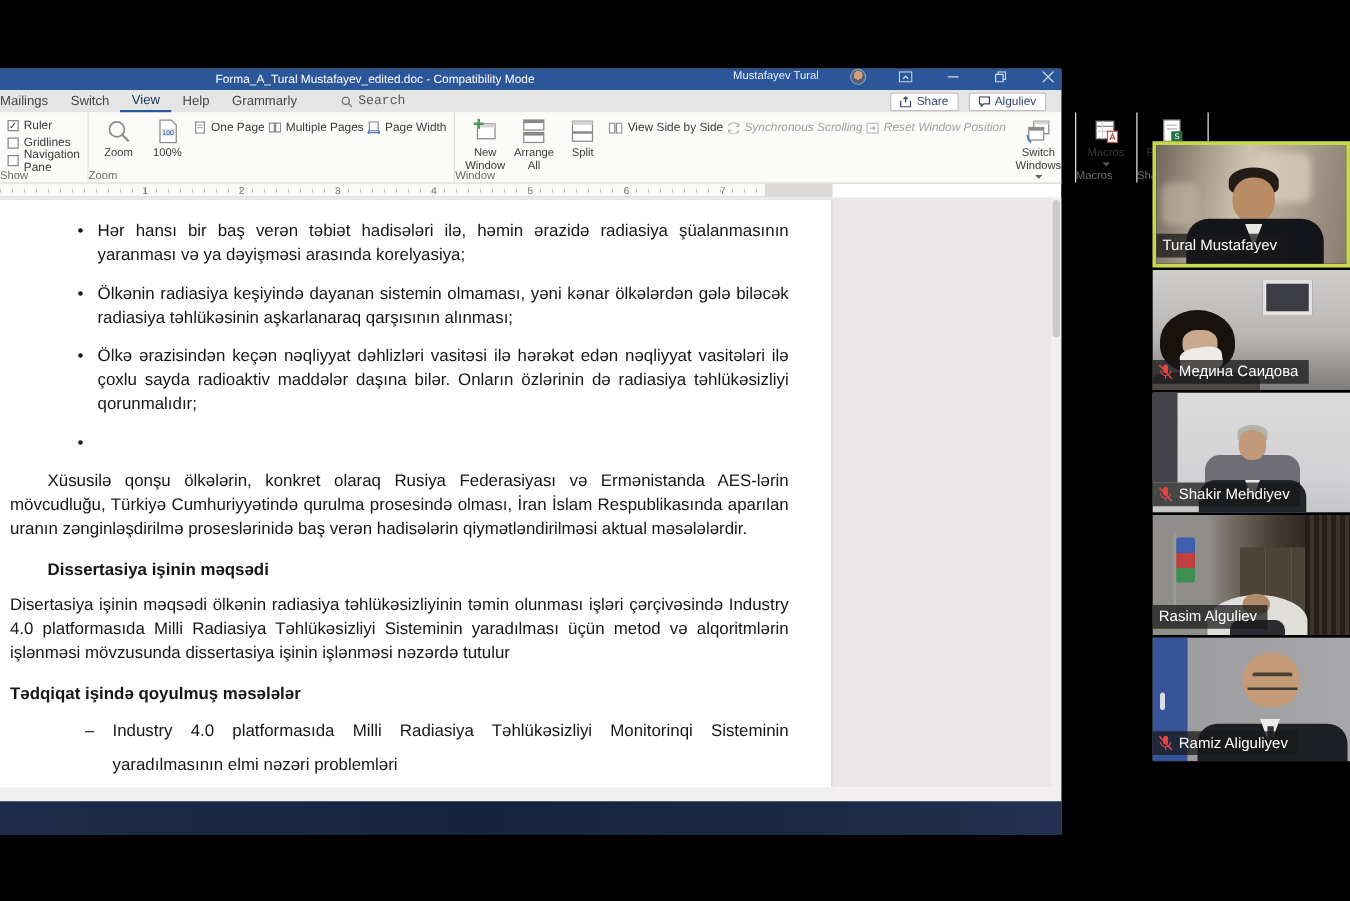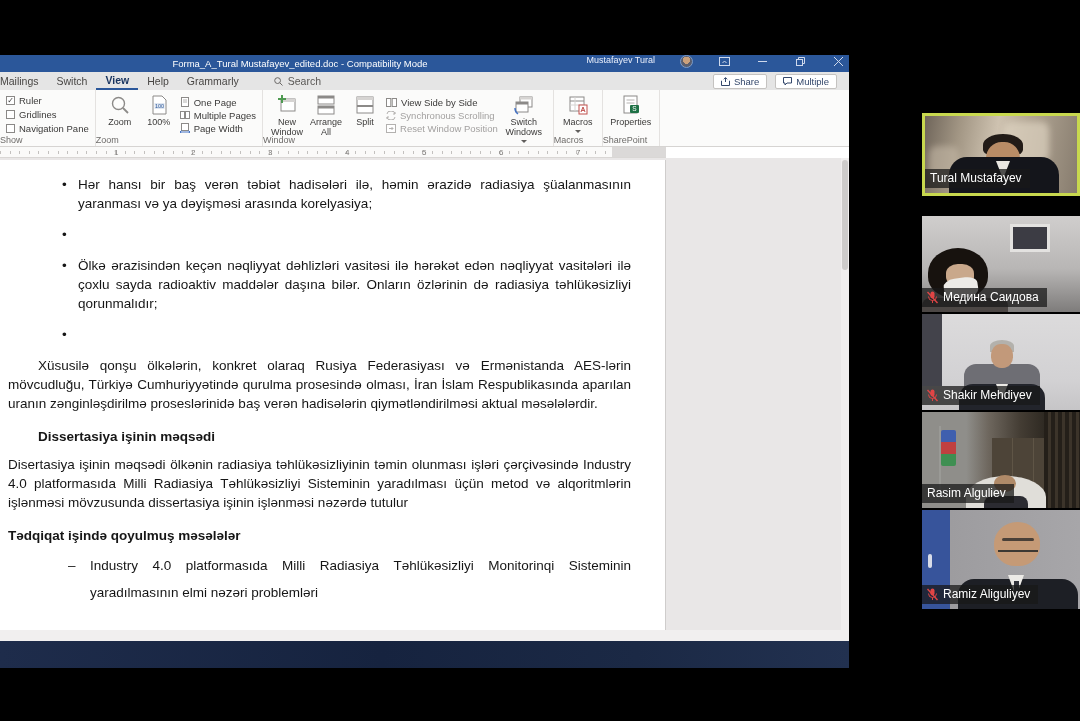--- a/index.html
+++ b/index.html
@@ -20,42 +20,42 @@
                background:radial-gradient(circle at 50% 38%, #caa07c 0 40%, #5a5e6e 41% 100%);
                border:1px solid #7d9cc9; }
   .tb-ico { width:13px; height:13px; display:flex; align-items:center; justify-content:center; }
   .tb-ico svg { display:block; }
 
   
   .tabrow { position:absolute; left:0; top:17px; width:100%; height:18px; background:#e5e5e5;
             display:flex; align-items:center; font-size:10.5px; color:#484644; }
   .tab { padding:0 9px; height:100%; display:flex; align-items:center; cursor:default; }
   .tab-mailings { margin-left:-9px; }
-  .tab.active { color:#17335f; border-bottom:2px solid #2b579a; font-weight:bold; }
-  .tab-search { display:flex; align-items:center; gap:5px; margin-left:26px; color:#5a5856; }
+  .tab.active { color:#17335f; border-bottom:2px solid #2b579a; font-weight:normal; }
+  .tab-search { display:flex; align-items:center; gap:5px; margin-left:26px; color:#5a5856;font-family:Liberation Mono, monospace; }
   .tabrow-right { margin-left:auto; display:flex; gap:8px; margin-right:12px; }
   .pillbtn { display:flex; align-items:center; gap:4px; border:1px solid #c5c3c1; background:#fff;
              border-radius:2px; font-size:9.5px; color:#33476b; padding:1px 7px; }
 
   
   .ribbon { position:absolute; left:0; top:35px; width:100%; height:57px; background:#fbfbfa;
             border-bottom:1px solid #d6d4d2; display:flex; }
   .rgroup { position:relative; height:100%; border-right:1px solid #e4e2e0;
             padding:3px 6px 14px 6px; display:flex; gap:3px; }
   .glabel { position:absolute; bottom:1px; left:0; right:0; text-align:left; font-size:9px; color:#6d6b69; }
   .cbcol { display:flex; flex-direction:column; justify-content:flex-start; gap:3px; padding-top:2px; }
   .cbrow { display:flex; align-items:center; gap:4px; font-size:9.5px; color:#3b3a39; height:11px; }
   .cb { width:9px; height:9px; border:1px solid #8a8886; background:#fff; font-size:8px; line-height:7px;
         text-align:center; color:#3b3a39; flex:none; }
   .bigbtn { width:36px; display:flex; flex-direction:column; align-items:center; gap:1px;
             font-size:9px; line-height:10px; color:#3b3a39; text-align:center; padding-top:2px; }
   .bigbtn .blabel { margin-top:1px; }
-  .smallcol { display:flex; flex-direction:column; gap:3px; padding-top:4px; }
+  .smallcol { display:flex; flex-direction:row; gap:3px; padding-top:4px; }
   .smallrow { display:flex; align-items:center; gap:4px; font-size:9.5px; color:#3b3a39; height:10px; white-space:nowrap; }
-  .smallrow.disabled { color:#a3a1a0; }
+  .smallrow.disabled { color:#a3a1a0;font-style:italic; }
   .caret { width:0; height:0; border-left:3px solid transparent; border-right:3px solid transparent;
            border-top:3px solid #605e5c; display:inline-block; margin-top:2px; }
   .ribbon-fill { flex:1; }
 
   
   .ruler { position:absolute; left:0; top:92px; width:666px; height:11px; background:#fafaf9;
            border-bottom:1px solid #d9d7d5;
            background-image:repeating-linear-gradient(90deg,#c3c1bf 0 1px,transparent 1px 9.6px);
            background-size:100% 3px; background-position:0 4px; background-repeat:no-repeat; }
   .ruler-margin { position:absolute; left:612px; top:0; width:54px; height:10px; background:#dbd9d8; }
@@ -83,21 +83,21 @@
   .vthumb { position:absolute; right:1px; top:2px; width:6px; height:110px; background:#cdcbca; border-radius:3px; }
 
   
   .hstrip { position:absolute; left:0; top:575px; width:100%; height:11px; background:#f1efef; }
   .taskbar { position:absolute; left:0; top:586px; width:100%; height:27px;
              background:linear-gradient(90deg,#1e2c4b 0%,#16233f 45%,#1b2945 75%,#223150 100%); }
 
   
   .thumb { position:absolute; left:922px; width:158px; overflow:hidden; background:#222; }
   .thumb.active { border:3px solid #c8d84e; }
-  .t0 { top:113px; height:83px; } .t1 { top:216px; height:96px; } .t2 { top:314px; height:96px; }
+  .t0 { top:113px; height:101px; } .t1 { top:216px; height:96px; } .t2 { top:314px; height:96px; }
   .t3 { top:412px; height:96px; } .t4 { top:510px; height:99px; }
   .ntag { position:absolute; left:0; bottom:5px; background:rgba(24,24,24,0.74); color:#fff;
           font-size:12px; padding:2px 8px 3px 5px; display:flex; align-items:center; gap:5px;
           white-space:nowrap; max-width:152px; overflow:hidden; }
   .scene { position:absolute; inset:0; }
   .scene > div { position:absolute; }
 
   
   .s1 { background:linear-gradient(100deg,#6f655a 0%,#a29684 22%,#cec2b0 45%,#b4a896 62%,#877c6e 100%); }
   .s1-patch1 { left:78px; top:6px; width:46px; height:40px; background:#ddd2c0; opacity:.7; border-radius:8px; filter:blur(3px); }
@@ -213,21 +213,21 @@
             </svg>
         </span>
         <span>Share</span>
       </span>
       <span class="pillbtn">
         <span>
           <svg width="9" height="9" viewBox="0 0 9 9">
               <path d="M0.5 0.5 H8.5 V6 H4 L2 8 V6 H0.5 Z" fill="none" stroke="#33476b"></path>
             </svg>
         </span>
-        <span>Multiple</span>
+        <span>Alguliev</span>
       </span>
     </span>
   </div>
 
   <div class="ribbon">
 
     <div class="rgroup">
       <div class="cbcol">
         <label class="cbrow">
           <span class="cb">✓</span>
@@ -425,20 +425,21 @@
 
   <div class="docarea">
     <div class="page">
 
       <div class="bullet">
         <span class="bmark">•</span>
         <span class="btext">Hər hansı bir baş verən təbiət hadisələri ilə, həmin ərazidə radiasiya şüalanmasının yaranması və ya dəyişməsi arasında korelyasiya;</span>
       </div>
       <div class="bullet">
         <span class="bmark">•</span>
+        <span class="btext">Ölkənin radiasiya keşiyində dayanan sistemin olmaması, yəni kənar ölkələrdən gələ biləcək radiasiya təhlükəsinin aşkarlanaraq qarşısının alınması;</span>
       </div>
       <div class="bullet">
         <span class="bmark">•</span>
         <span class="btext">Ölkə ərazisindən keçən nəqliyyat dəhlizləri vasitəsi ilə hərəkət edən nəqliyyat vasitələri ilə çoxlu sayda radioaktiv maddələr daşına bilər. Onların özlərinin də radiasiya təhlükəsizliyi qorunmalıdır;</span>
       </div>
       <div class="bullet">
         <span class="bmark">•</span>
       </div>
 
       <p class="p-ind">Xüsusilə qonşu ölkələrin, konkret olaraq Rusiya Federasiyası və Ermənistanda AES-lərin mövcudluğu, Türkiyə Cumhuriyyətində qurulma prosesində olması, İran İslam Respublikasında aparılan uranın zənginləşdirilmə proseslərinidə baş verən hadisələrin qiymətləndirilməsi aktual məsələlərdir.</p>

